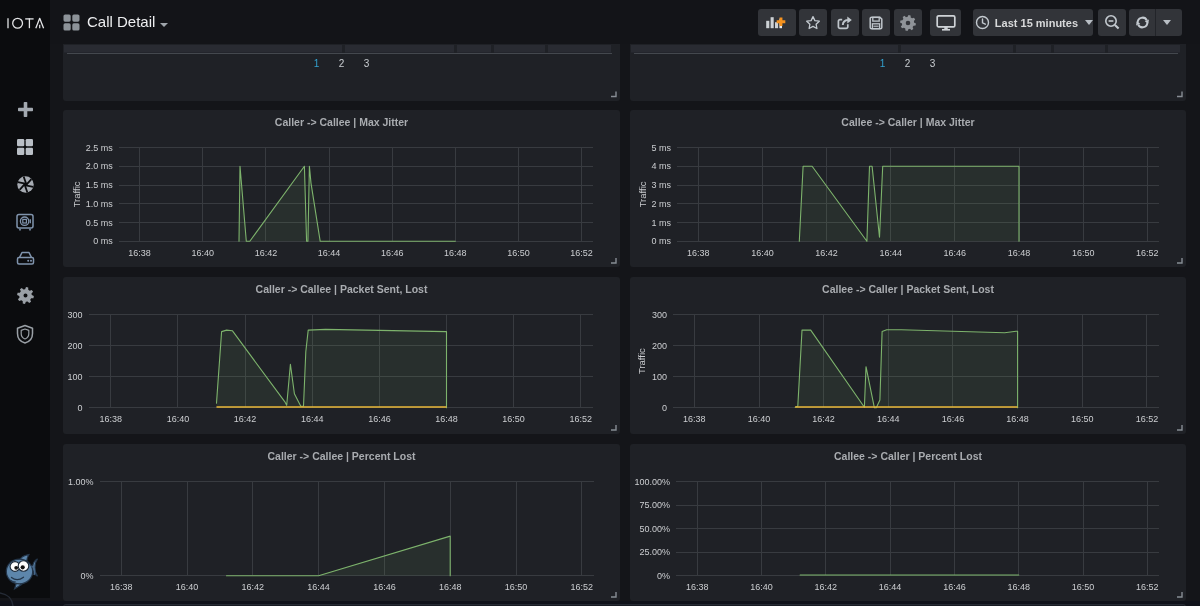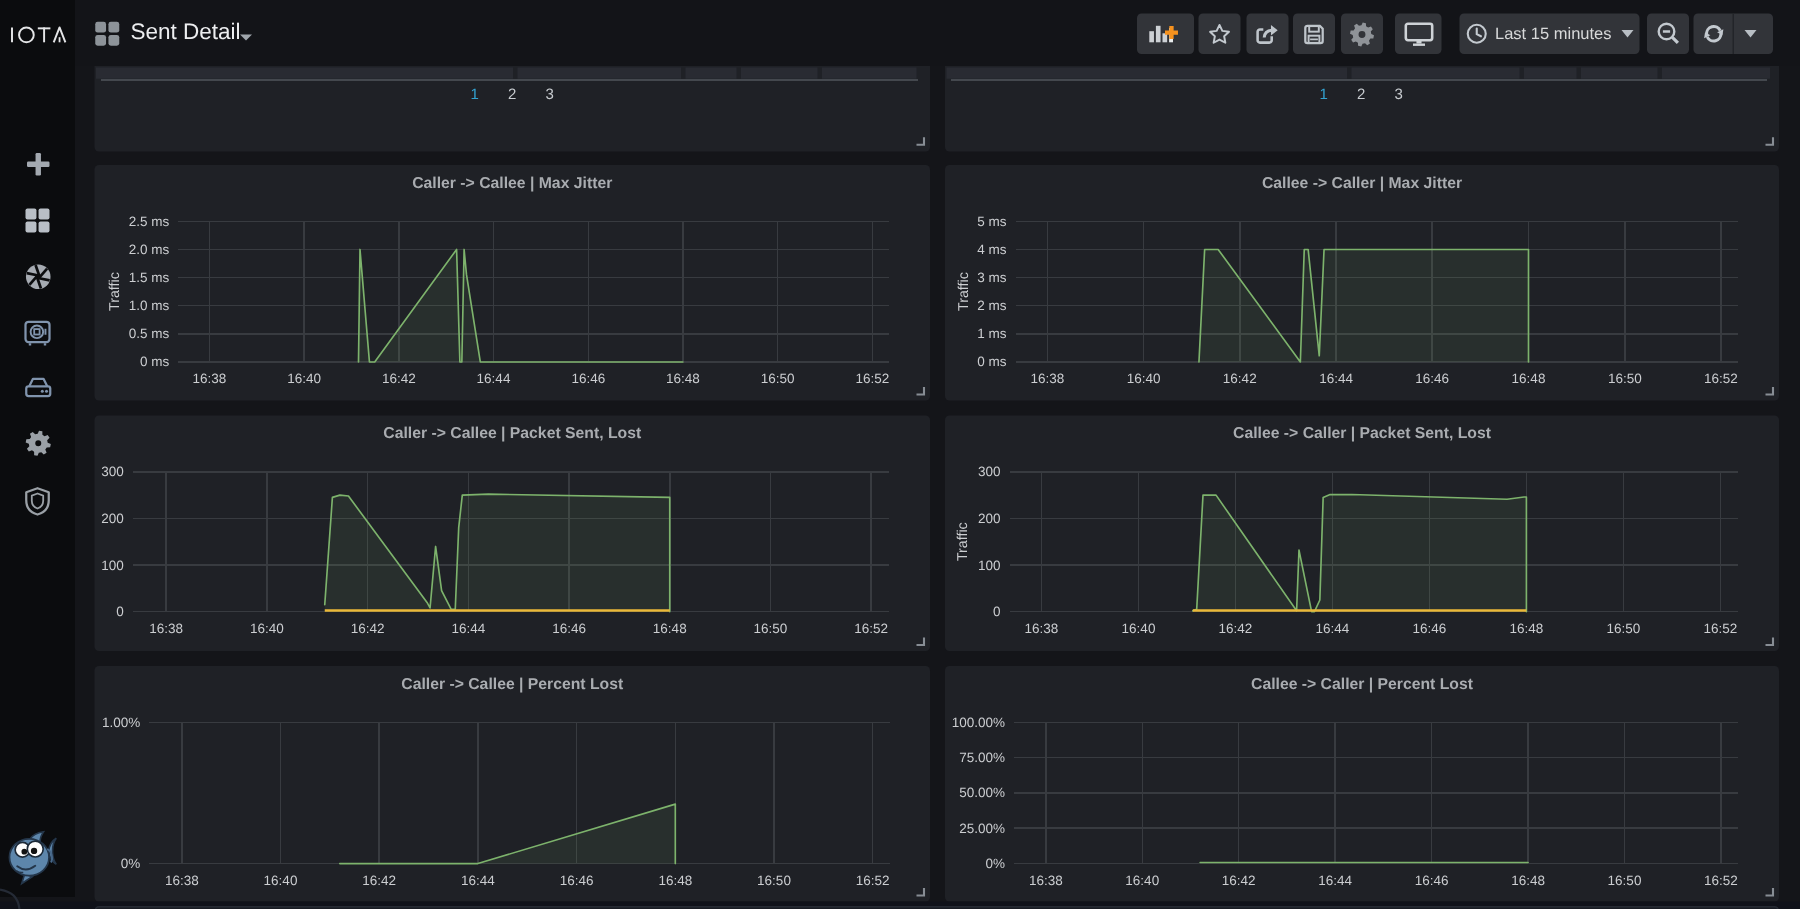--- a/index.html
+++ b/index.html
@@ -5,21 +5,21 @@
 html,body { width:1200px; height:606px; overflow:hidden; background:#141519;
   font-family:"Liberation Sans", sans-serif; -webkit-font-smoothing:antialiased; }
 #root { position:relative; width:1200px; height:606px; }
 .panel { position:absolute; background:#1f2126; border-radius:3px; }
 #sidebar { position:absolute; left:0; top:0; width:50px; height:598px; background:#0b0c0e; z-index:5; }
 #navbar { position:absolute; left:50px; top:0; width:1150px; height:44px; background:#131418; z-index:4; }
 #logo { position:absolute; left:0; top:0; width:50px; height:44px; z-index:6; color:#ededee;
   font-size:12px; letter-spacing:3.5px; text-align:center; line-height:44px; font-weight:400; }
 .navbtn { position:absolute; z-index:6; top:9px; height:27px; background:#323439; border-radius:3px;
   display:flex; align-items:center; justify-content:center; }
-.timepicker { color:#d8d9da; font-size:11px; font-weight:400; white-space:nowrap; }
+.timepicker { color:#d8d9da; font-size:11px; font-weight:700; white-space:nowrap;justify-content:flex-end; }
 .caret { width:0; height:0; border-left:4.5px solid transparent; border-right:4.5px solid transparent;
   border-top:5px solid #b8bec4; display:inline-block; }
 #title { position:absolute; left:87px; top:0; height:44px; line-height:44px; color:#edeef0;
   font-size:15px; font-weight:500; z-index:6; }
 #titlecaret { position:absolute; left:160px; top:23px; z-index:6; width:0; height:0;
   border-left:4px solid transparent; border-right:4px solid transparent; border-top:4.5px solid #9fa5ab; }
 .sideicon { position:absolute; left:0; width:50px; display:flex; justify-content:center; z-index:6; }
 #botstrip { position:absolute; left:0px; top:600.5px; width:1200px; height:5.5px; background:#10121a; z-index:3; }
 #nextpanel { position:absolute; left:63px; top:603.5px; width:1123px; height:3px;
   background:#191c24; border:1px solid #262a33; border-bottom:none; border-radius:3px 3px 0 0; z-index:3; }
@@ -250,21 +250,21 @@
 <line x1="29.4" y1="18.3" x2="29.4" y2="28.2" stroke="#e4e5e7" stroke-width="1.3"></line>
 <path d="M35.8 28.2 L39.7 18.3 L43.6 28.2" fill="none" stroke="#e4e5e7" stroke-width="1.3" stroke-linejoin="round"></path>
 <line x1="39.7" y1="24.8" x2="39.7" y2="28.2" stroke="#e4e5e7" stroke-width="1.2"></line>
 </svg>
   <svg width="17" height="17" viewBox="0 0 17 17" style="position:absolute;left:63px;top:14px;z-index:6">
 <rect x="0.5" y="0.5" width="7.2" height="7.2" rx="1.6" fill="#8d9399"></rect>
 <rect x="9.3" y="0.5" width="7.2" height="7.2" rx="1.6" fill="#8d9399"></rect>
 <rect x="0.5" y="9.3" width="7.2" height="7.2" rx="1.6" fill="#8d9399"></rect>
 <rect x="9.3" y="9.3" width="7.2" height="7.2" rx="1.6" fill="#8d9399"></rect>
 </svg>
-  <div id="title">Sent Detail</div>
+  <div id="title">Call Detail</div>
   <div id="titlecaret"></div>
   <div class="navbtn" style="left:758px;width:37.5px;">
       <svg width="23" height="18" viewBox="0 0 23 18">
 <rect x="1.2" y="6.8" width="3.1" height="7.4" fill="#cdd1d5"></rect>
 <rect x="5.6" y="3.2" width="3.1" height="11" fill="#cdd1d5"></rect>
 <rect x="10.0" y="8.2" width="3.1" height="6" fill="#cdd1d5"></rect>
 <rect x="14.4" y="4.6" width="2.6" height="9.6" fill="#e9ebed"></rect>
 <path d="M16.2 6.1 h3.1 v-3.1 h3.1 v3.1 h3.1 v3.1 h-3.1 v3.1 h-3.1 v-3.1 h-3.1 z" fill="#f6921e" transform="translate(-3.4,0.6) scale(0.93)"></path>
 </svg>
     </div>

